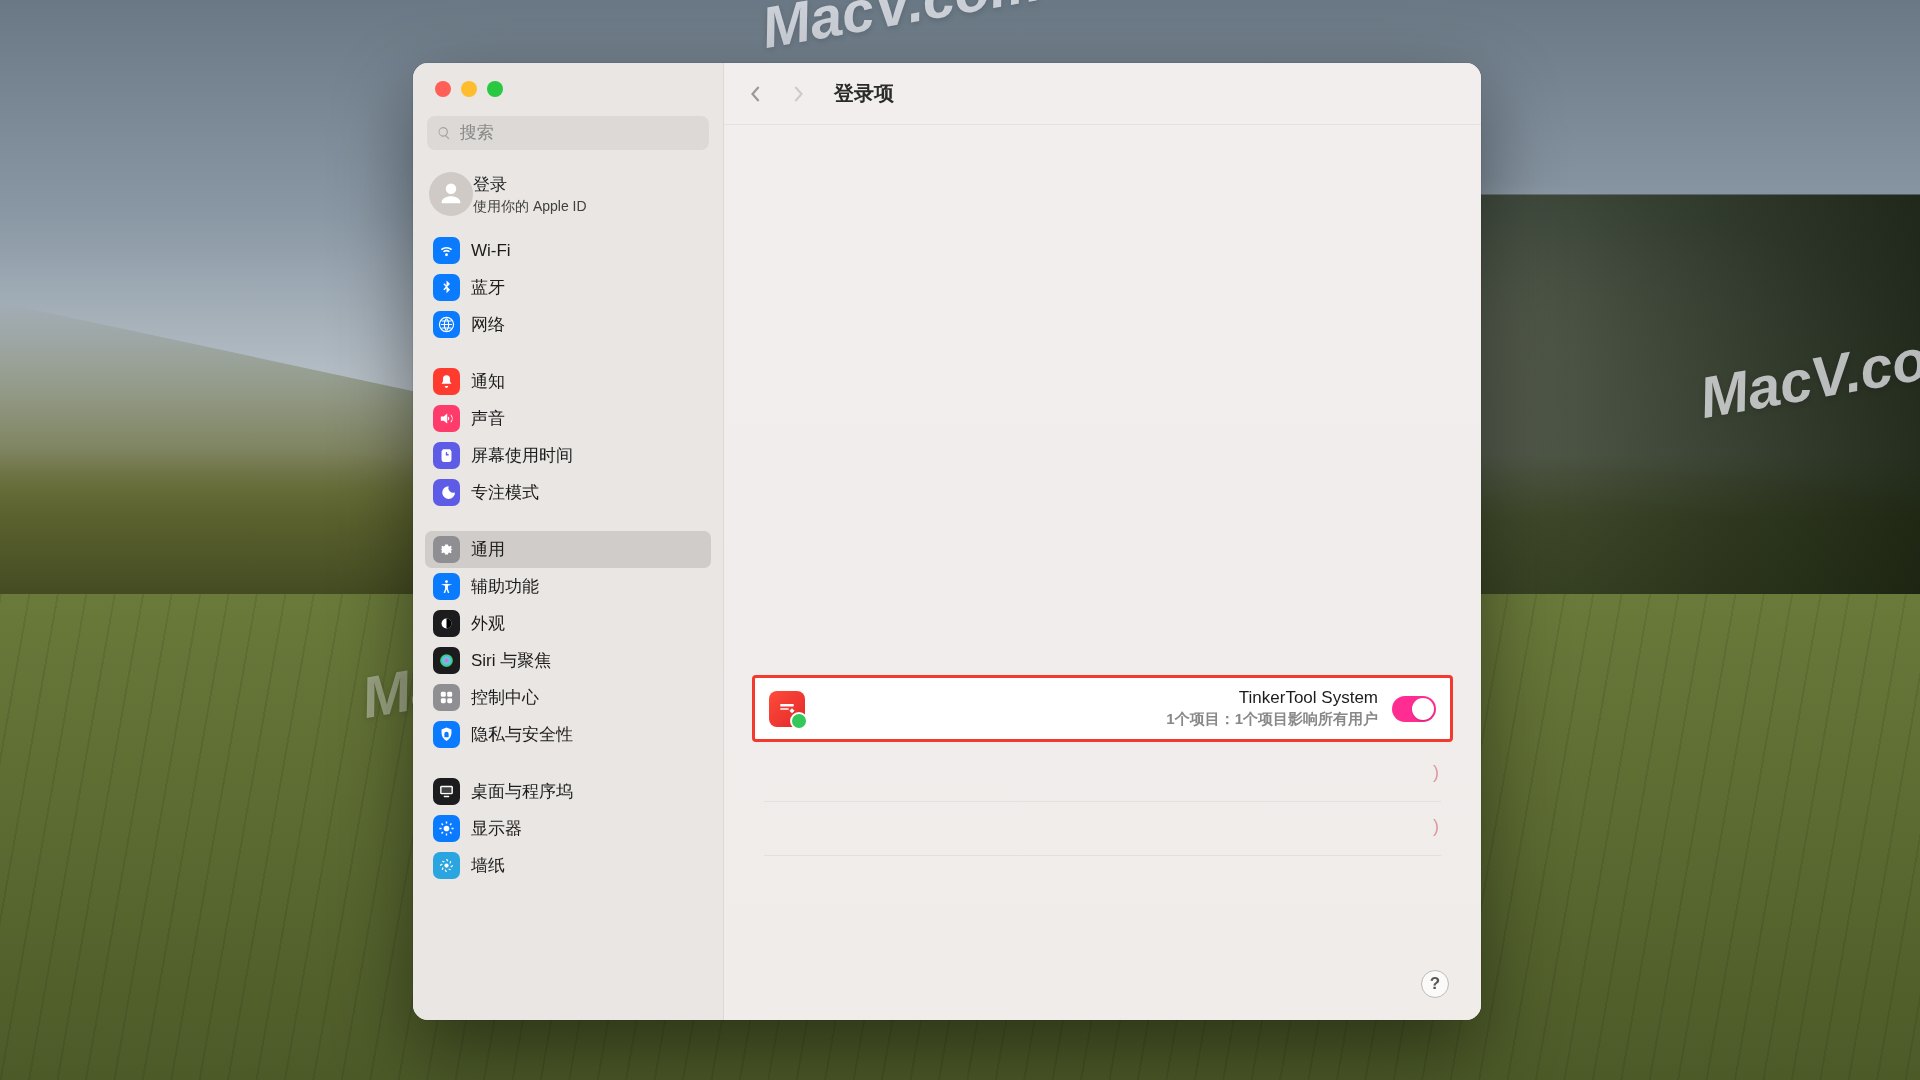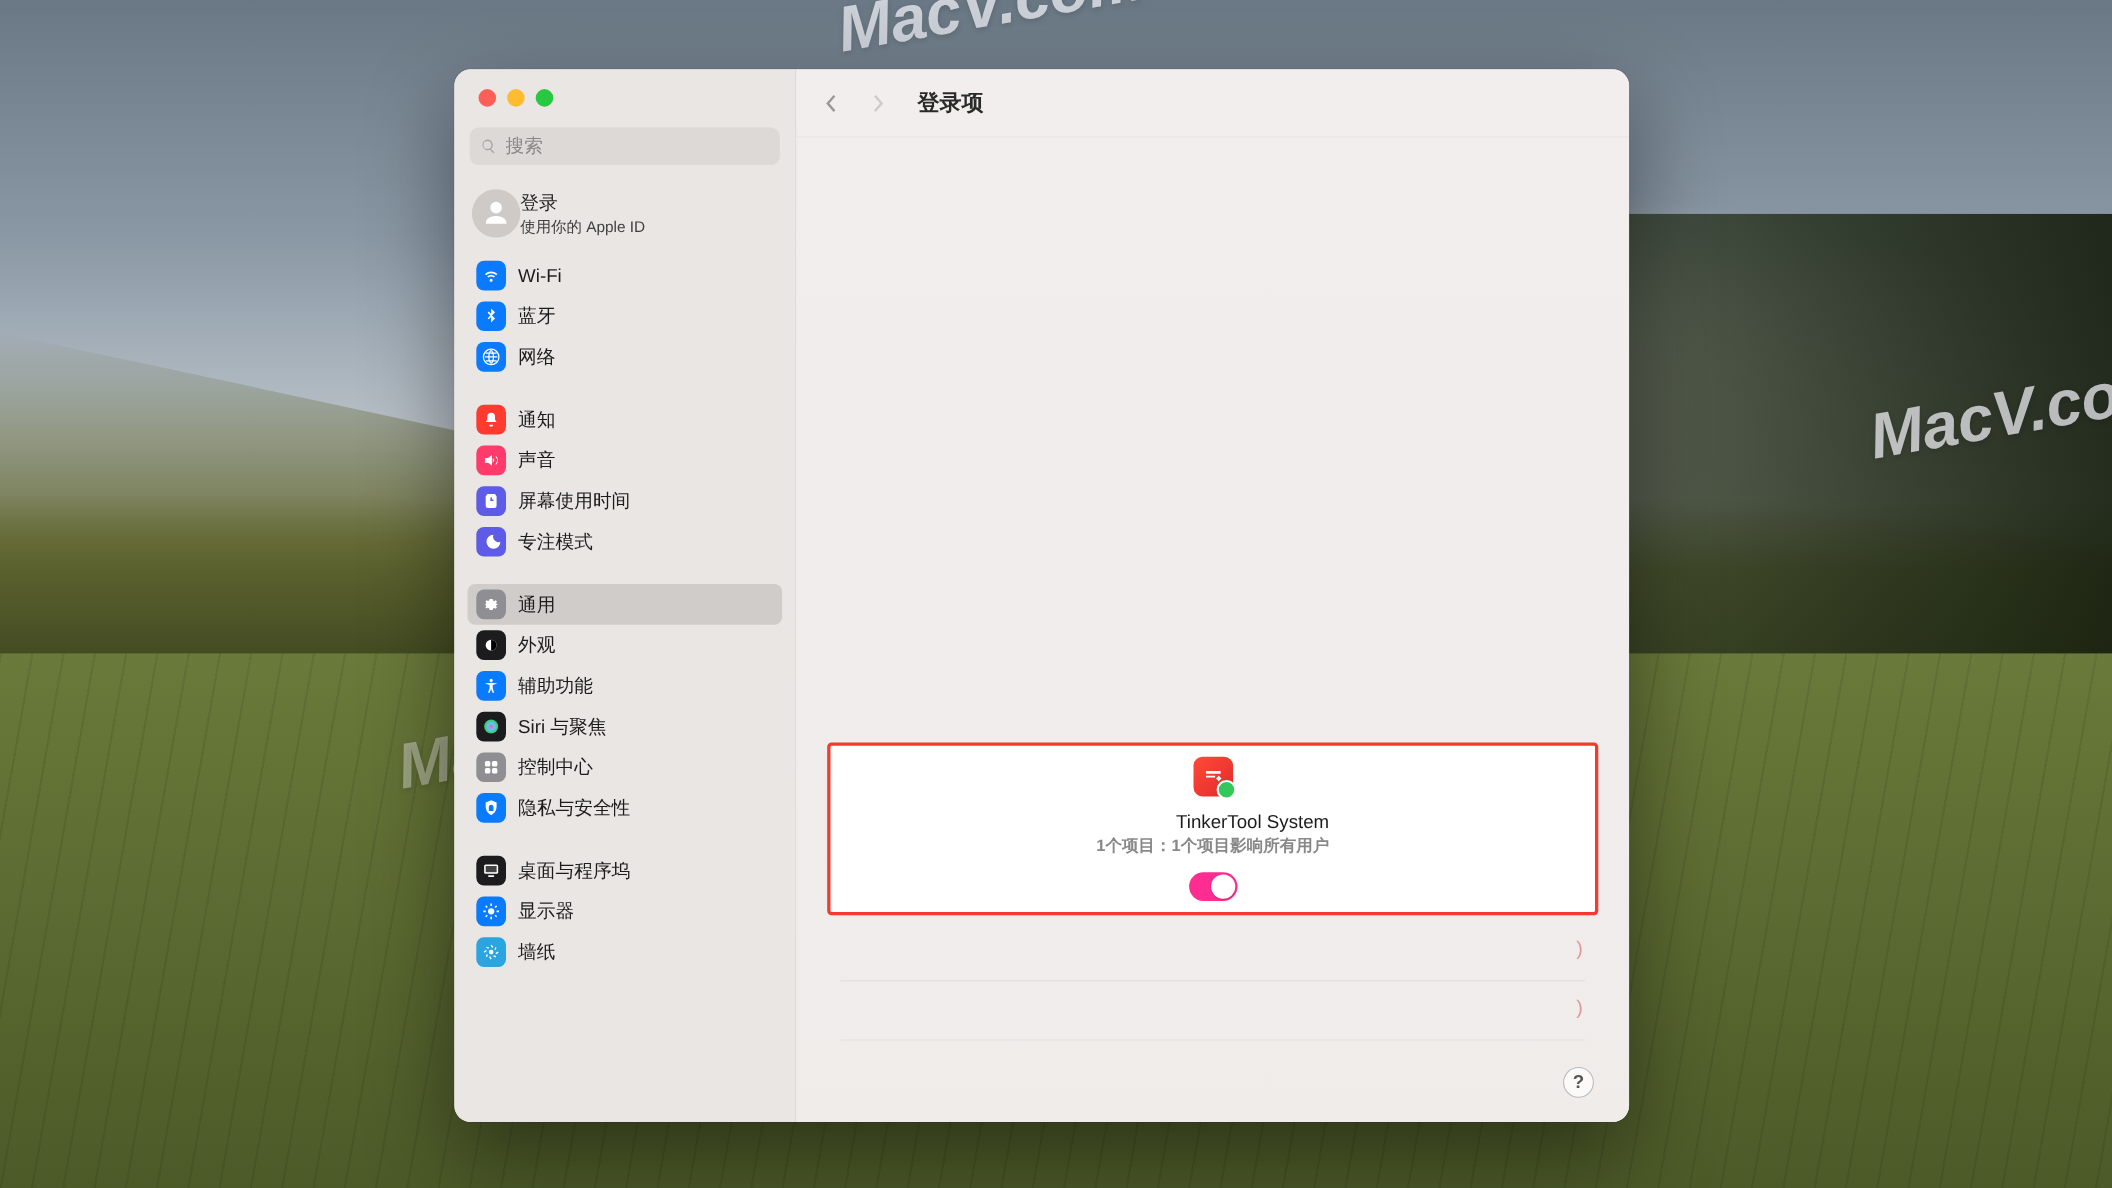--- a/index.html
+++ b/index.html
@@ -169,21 +169,20 @@
 .highlight-row {
   position: relative;
   margin-top: 528px;
   border: 3px solid #f33a2f;
   border-radius: 4px;
   background: #fff;
   padding: 10px 14px;
   display: flex;
   align-items: center;
   gap: 14px;
-  flex-direction: column;
 }
 .app-icon {
   width: 36px; height: 36px; border-radius: 8px;
   background: linear-gradient(135deg,#ff4a3a,#e12a2a);
   position: relative;
   display: flex; align-items: center; justify-content: center;
 }
 .app-icon::after {
   content: "";
   position: absolute;
@@ -346,36 +345,36 @@
         <div class="side-group">
           <div class="side-item selected">
             <div class="s-icon" style="background: rgb(142, 142, 147);">
               <svg viewBox="0 0 24 24">
                 <path d="M12 8a4 4 0 100 8 4 4 0 000-8zm9 4l-2-.5a7 7 0 00-.6-1.5l1-1.8-1.5-1.5-1.8 1a7 7 0 00-1.5-.6L14 5h-4l-.5 2a7 7 0 00-1.5.6l-1.8-1L4.7 8l1 1.8A7 7 0 005.1 11.5L3 12l2 .5a7 7 0 00.6 1.5l-1 1.8L6 17.3l1.8-1a7 7 0 001.5.6L10 19h4l.5-2a7 7 0 001.5-.6l1.8 1 1.5-1.5-1-1.8a7 7 0 00.6-1.5z"></path>
               </svg>
             </div>
             <span>通用</span>
           </div>
           <div class="side-item">
+            <div class="s-icon" style="background: rgb(10, 122, 255);">
+              <svg viewBox="0 0 24 24">
+                <circle cx="12" cy="5" r="2"></circle>
+                <path d="M4 9l8-1 8 1-6 2v4l2 6h-2l-2-5-2 5H8l2-6v-4z"></path>
+              </svg>
+            </div>
+            <span>辅助功能</span>
+          </div>
+          <div class="side-item">
             <div class="s-icon" style="background: rgb(28, 28, 30);">
               <svg viewBox="0 0 24 24">
                 <circle cx="12" cy="12" r="7" fill="#fff"></circle>
                 <path d="M12 5a7 7 0 010 14z" fill="#000"></path>
               </svg>
             </div>
             <span>外观</span>
-          </div>
-          <div class="side-item">
-            <div class="s-icon" style="background: rgb(10, 122, 255);">
-              <svg viewBox="0 0 24 24">
-                <circle cx="12" cy="5" r="2"></circle>
-                <path d="M4 9l8-1 8 1-6 2v4l2 6h-2l-2-5-2 5H8l2-6v-4z"></path>
-              </svg>
-            </div>
-            <span>辅助功能</span>
           </div>
           <div class="side-item">
             <div class="s-icon" style="background: rgb(28, 28, 30);">
               <svg viewBox="0 0 24 24">
                 <circle cx="12" cy="12" r="9" fill="url(#sg)"></circle>
                 <defs>
                   <radialGradient id="sg">
                     <stop offset="0" stop-color="#ff5fa2"></stop>
                     <stop offset=".5" stop-color="#5ac8fa"></stop>
                     <stop offset="1" stop-color="#34c759"></stop>

